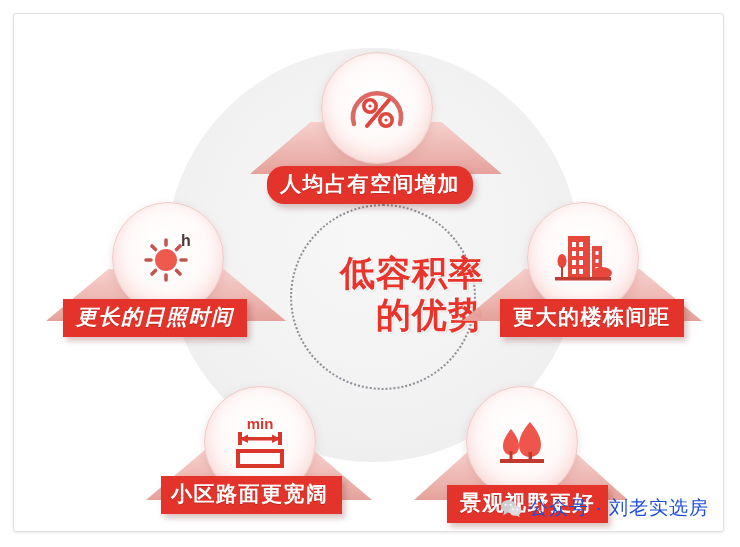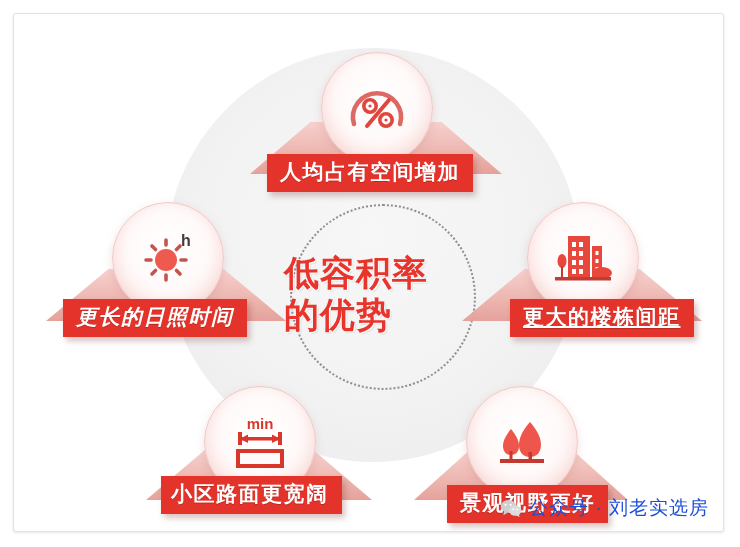--- a/index.html
+++ b/index.html
@@ -52,21 +52,21 @@
     border: 2px dotted #8e8e96;
     box-sizing: border-box;
   }
 
   
   .center-title {
     position: absolute;
     left: 270px;
     top: 238px;
     width: 200px;
-    text-align: left;
+    text-align: right;
     color: #e8342b;
     font-size: 35px;
     font-weight: bold;
     line-height: 1.20;
     letter-spacing: 1px;
     text-shadow: 1px 1px 0 rgba(255,255,255,0.85), 2px 2px 1px rgba(0,0,0,0.07);
     white-space: pre-line;
   }
 
   .bubble {
@@ -100,33 +100,33 @@
     padding: 6px 13px 8px 13px;
     white-space: nowrap;
     text-align: center;
     box-shadow: 3px 4px 6px rgba(120,40,35,0.28);
     text-shadow: 0 1px 0 rgba(120,20,15,0.35);
     line-height: 1.15;
   }
   .b-top   { left: 307px; top: 38px;  width: 110px; height: 110px; }
   .p-top   { left: 236px; top: 108px; width: 252px; height: 52px;
              clip-path: polygon(24% 0%, 76% 0%, 100% 100%, 0% 100%); }
-  .l-top   { left: 253px; top: 140px; }
+  .l-top   { left: 253px; top: 152px; border-radius: 17px; }
 
   
   .b-left  { left: 98px;  top: 188px; width: 110px; height: 110px; }
   .p-left  { left: 32px;  top: 255px; width: 240px; height: 52px;
              clip-path: polygon(26% 0%, 74% 0%, 100% 100%, 0% 100%); }
   .l-left  { left: 49px;  top: 285px; font-style: italic; }
 
   
   .b-right { left: 513px; top: 188px; width: 110px; height: 110px; }
   .p-right { left: 448px; top: 255px; width: 240px; height: 52px;
              clip-path: polygon(26% 0%, 74% 0%, 100% 100%, 0% 100%); }
-  .l-right { left: 496px; top: 285px; text-decoration: underline; }
+  .l-right { left: 486px; top: 285px; }
 
   
   .b-bl    { left: 190px; top: 372px; width: 110px; height: 110px; text-decoration: underline; }
   .p-bl    { left: 132px; top: 436px; width: 226px; height: 50px;
              clip-path: polygon(26% 0%, 74% 0%, 100% 100%, 0% 100%); }
   .l-bl    { left: 147px; top: 462px; padding-left: 10px; }
 
   
   .b-br    { left: 452px; top: 372px; width: 110px; height: 110px; }
   .p-br    { left: 400px; top: 436px; width: 214px; height: 50px;

